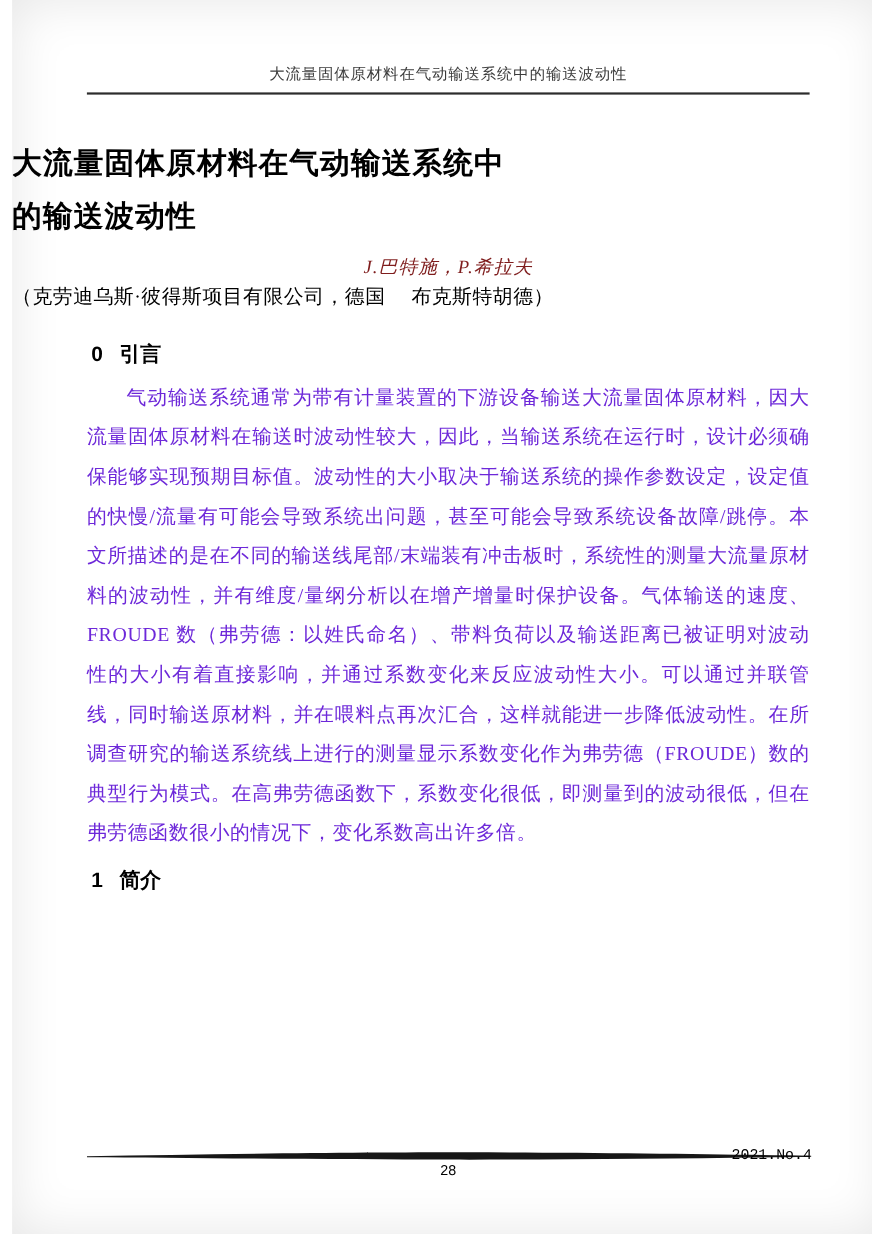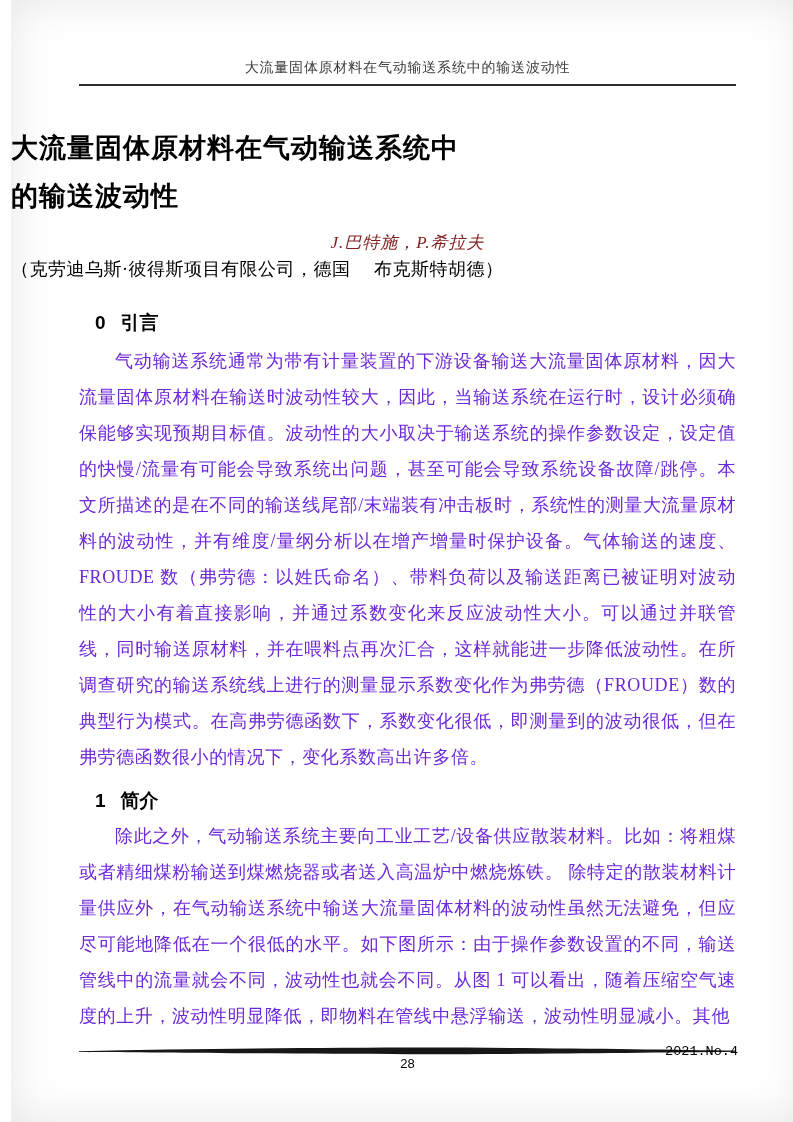--- a/index.html
+++ b/index.html
@@ -45,21 +45,21 @@
     font-style:italic;
     font-size:17px; letter-spacing:1px;
     color:#7f1d1d;
   }
   .affiliation {
     position:absolute; top:257px; left:0; width:100%;
     font-size:18px; letter-spacing:0.5px;
     color:#000000;
   }
   .section-heading {
-    position:absolute; left:84px;
+    position:absolute; left:72px;
     font-family:"Liberation Sans","DejaVu Sans",sans-serif;
     font-weight:700;
     font-size:19px; line-height:24px;
     color:#000;
   }
   .section-heading .sec-num { margin-right:15px; }
   .sec0 { top:311px; }
   .sec1 { top:789px; }
   .body-para {
     position:absolute; left:68px;
@@ -111,21 +111,20 @@
   <div class="section-heading sec0">
     <span class="sec-num">0</span><span class="sec-title">引言</span>
   </div>
 
   <p class="body-para para0">气动输送系统通常为带有计量装置的下游设备输送大流量固体原材料，因大流量固体原材料在输送时波动性较大，因此，当输送系统在运行时，设计必须确保能够实现预期目标值。波动性的大小取决于输送系统的操作参数设定，设定值的快慢/流量有可能会导致系统出问题，甚至可能会导致系统设备故障/跳停。本文所描述的是在不同的输送线尾部/末端装有冲击板时，系统性的测量大流量原材料的波动性，并有维度/量纲分析以在增产增量时保护设备。气体输送的速度、FROUDE 数（弗劳德：以姓氏命名）、带料负荷以及输送距离已被证明对波动性的大小有着直接影响，并通过系数变化来反应波动性大小。可以通过并联管线，同时输送原材料，并在喂料点再次汇合，这样就能进一步降低波动性。在所调查研究的输送系统线上进行的测量显示系数变化作为弗劳德（FROUDE）数的典型行为模式。在高弗劳德函数下，系数变化很低，即测量到的波动很低，但在弗劳德函数很小的情况下，变化系数高出许多倍。</p>
 
   <div class="section-heading sec1">
     <span class="sec-num">1</span><span class="sec-title">简介</span>
   </div>
 
-  <p class="body-para para1">除此之外，气动输送系统主要向工业工艺/设备供应散装材料。比如：将粗煤或者精细煤粉输送到煤燃烧器或者送入高温炉中燃烧炼铁。 除特定的散装材料计量供应外，在气动输送系统中输送大流量固体材料的波动性虽然无法避免，但应尽可能地降低在一个很低的水平。如下图所示：由于操作参数设置的不同，输送管线中的流量就会不同，波动性也就会不同。从图 1 可以看出，随着压缩空气速度的上升，波动性明显降低，即物料在管线中悬浮输送，波动性明显减小。其他</p>
 
   <svg class="footer-rule" viewBox="0 0 657 9" preserveAspectRatio="none" aria-hidden="true">
     <path d="M0 4.2 C 120 1.8, 250 0.6, 345 0.6 C 460 0.6, 580 2.4, 657 3.6
              L 657 4.8 C 560 5.8, 430 7.4, 330 7.2 C 230 7.0, 90 5.6, 0 5.0 Z" fill="#171717"></path>
   </svg>
 
   <div class="footer-page-number">28</div>
 
   <div class="footer-issue">2021.No.4</div>
 

